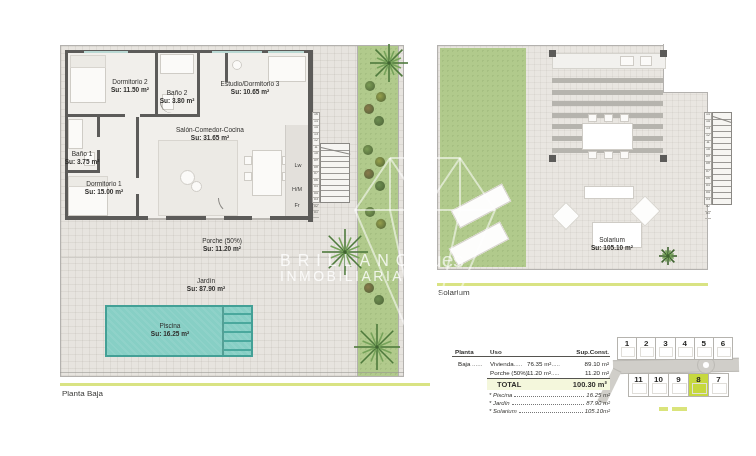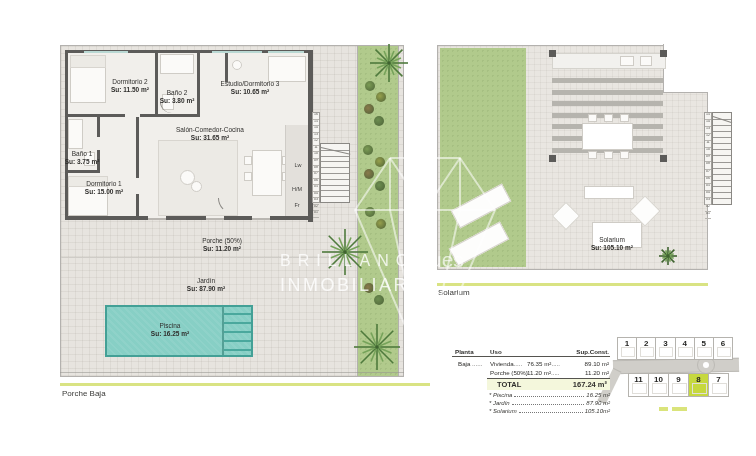--- a/index.html
+++ b/index.html
@@ -152,21 +152,21 @@
       <div class="stair-step" style="top: 23.2px;"></div>
       <div class="stair-step" style="top: 29px;"></div>
       <div class="stair-step" style="top: 34.8px;"></div>
       <div class="stair-step" style="top: 40.6px;"></div>
       <div class="stair-step" style="top: 46.4px;"></div>
       <div class="stair-step" style="top: 52.2px;"></div>
     </div>
   <div class="stair-diag" style="left:321px;top:147px;width:30px;transform:rotate(13deg);"></div>
 
   <div class="accent-line" style="left:60px;top:383px;width:370px;"></div>
-  <div class="section-label" style="left:62px;top:389px;">Porche Baja</div>
+  <div class="section-label" style="left:62px;top:389px;">Planta Baja</div>
 
   <div class="rlabel" style="left:130px;top:78px;">
     <span>Dormitorio 2</span>
     <b>Su: 11.50 m²</b>
   </div>
   <div class="rlabel" style="left:177px;top:89px;">
     <span>Baño 2</span>
     <b>Su: 3.80 m²</b>
   </div>
   <div class="rlabel" style="left:250px;top:80px;">
@@ -279,21 +279,21 @@
   <span class="tbl-text" style="left:490px;top:360px;">Vivienda.....</span>
   <span class="tbl-text" style="left:527px;top:360px;">76.35 m².....</span>
   <span class="tbl-text tbl-right" style="left:574px;top:360px;width:35px;">89.10 m²</span>
 
   <span class="tbl-text" style="left:490px;top:369px;">Porche (50%)</span>
   <span class="tbl-text" style="left:527px;top:369px;">11.20 m².....</span>
   <span class="tbl-text tbl-right" style="left:574px;top:369px;width:35px;">11.20 m²</span>
 
   <div class="total-band"></div>
   <span class="tbl-text" style="left:497px;top:380px;font-weight:700;font-size:7.5px;">TOTAL</span>
-  <span class="tbl-text tbl-right" style="left:560px;top:380px;width:47px;font-weight:700;font-size:7.5px;">167.24 m²</span>
+  <span class="tbl-text tbl-right" style="left:560px;top:380px;width:47px;font-weight:700;font-size:7.5px;">100.30 m²</span>
 
   <div class="footnotes" id="footnotes">
       <div class="fn-row">
         <span>* Piscina</span>
         <span class="fn-leader"></span>
         <span>16.25 m²</span>
       </div>
       <div class="fn-row">
         <span>* Jardín</span>
         <span class="fn-leader"></span>
@@ -446,21 +446,21 @@
         <line x1="9" y1="9" x2="6.657977393925647" y2="3.3458572610309263" stroke="#76a35a" stroke-width="1.6"></line>
         <line x1="9" y1="9" x2="8.999999999999998" y2="0" stroke="#3f6330" stroke-width="1.6"></line>
         <line x1="9" y1="9" x2="11.342022606074352" y2="3.3458572610309254" stroke="#76a35a" stroke-width="1.6"></line>
         <line x1="9" y1="9" x2="15.363961030678926" y2="2.6360389693210706" stroke="#3f6330" stroke-width="1.6"></line>
         <line x1="9" y1="9" x2="14.654142738969075" y2="6.657977393925647" stroke="#76a35a" stroke-width="1.6"></line>
         <circle cx="9" cy="9" r="1.8" fill="#3f6330"></circle>
       </svg>
     </div>
 
   <div class="wm" style="left:280px;top:252px;font-size:16px;font-weight:400;letter-spacing:7px;">BRILLANCE</div>
-  <div class="wm" style="left:280px;top:275px;font-size:18px;letter-spacing:2.5px;">INMOBILIARIA</div>
+  <div class="wm" style="left:280px;top:268px;font-size:14px;letter-spacing:2.5px;">INMOBILIARIA</div>
   <div class="wm" style="left:430px;top:248px;font-size:21px;opacity:.85;">ues</div>
   <svg class="abs" style="left:335px;top:140px;z-index:49;pointer-events:none;" width="180" height="240" viewBox="0 0 180 240">
     <g fill="none" stroke="rgba(255,255,255,0.55)" stroke-width="2">
       <polyline points="55,18 125,18 160,70 90,232 20,70 55,18"></polyline>
       <line x1="20" y1="70" x2="160" y2="70"></line>
       <line x1="55" y1="18" x2="55" y2="70"></line>
       <line x1="125" y1="18" x2="125" y2="70"></line>
       <line x1="55" y1="18" x2="90" y2="70"></line>
       <line x1="125" y1="18" x2="90" y2="70"></line>
       <line x1="55" y1="70" x2="90" y2="232"></line>

